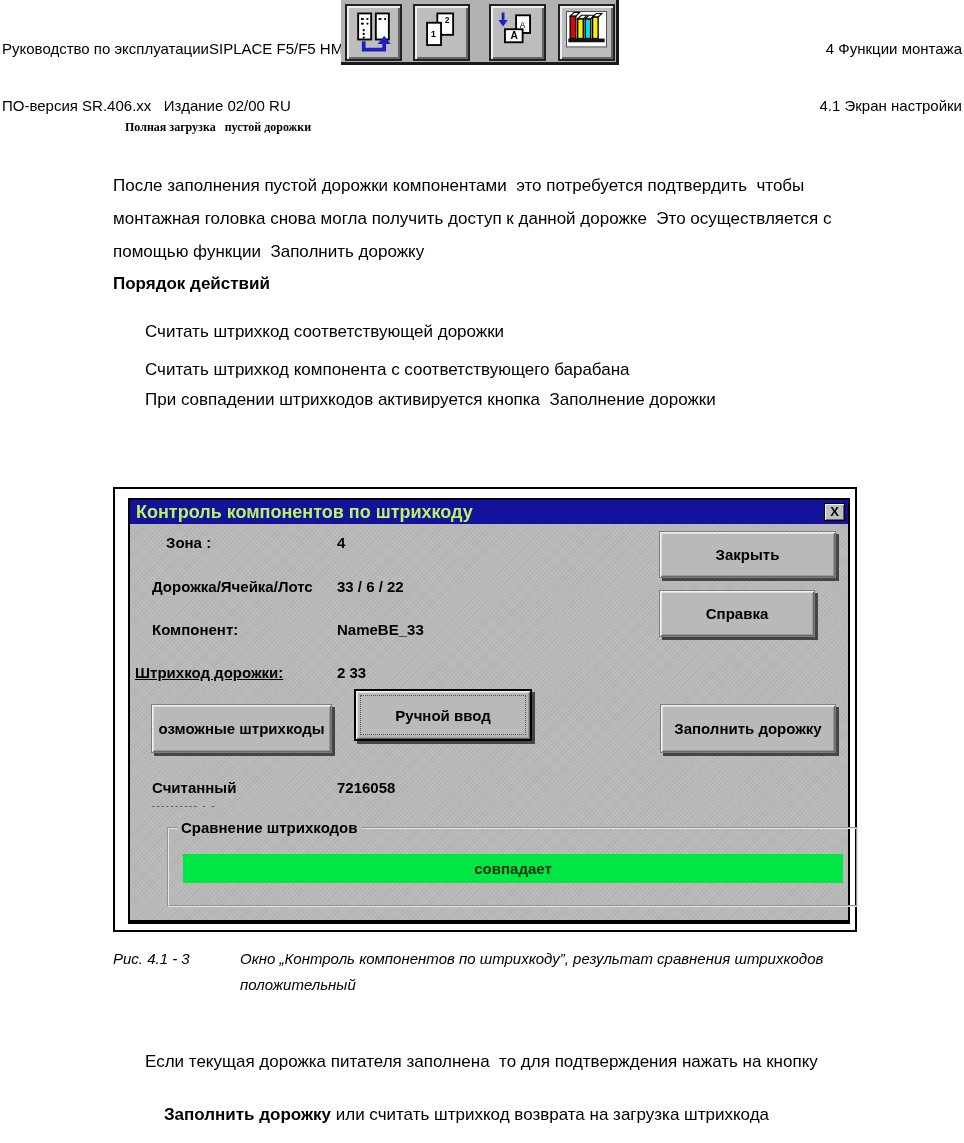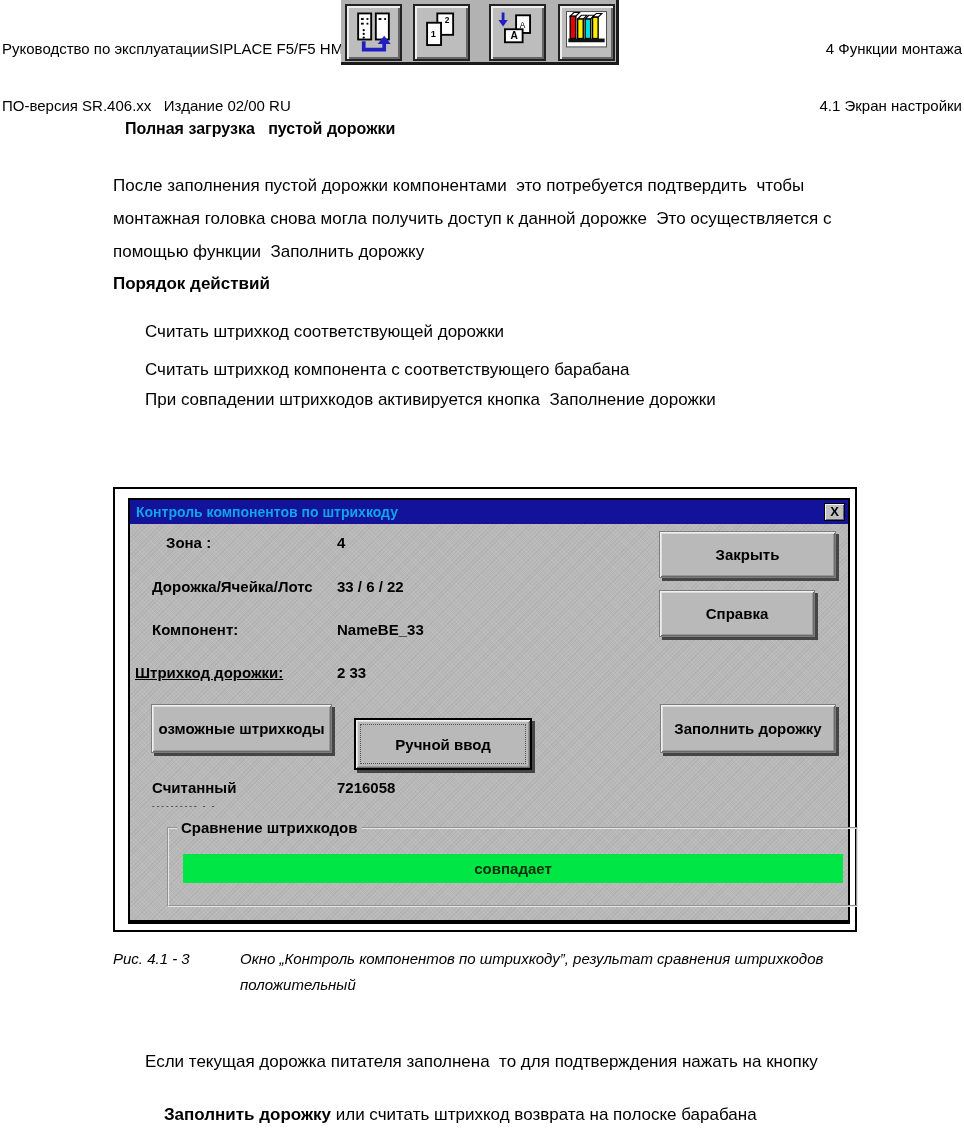--- a/index.html
+++ b/index.html
@@ -19,42 +19,42 @@
     border-right:3px solid #1a1a1a; border-bottom:3px solid #1a1a1a;
   }
   .icon-btn {
     position:absolute; top:4px; width:57px; height:57px; background:#bdbdbd;
     border:2px solid #222;
     box-shadow: inset 2px 2px 0 #eeeeee, inset -2px -2px 0 #666666;
   }
   .icon-btn svg { position:absolute; left:0; top:0; width:100%; height:100%; }
 
   
-  .doc-title { left:125px; top:120px; font-size:16px; font-weight:bold; white-space:pre; }
+  .doc-title { left:125px; top:120px; font-size:12px; font-weight:bold; white-space:pre;font-family:Liberation Serif, serif; }
   .body-line { font-size:17px; white-space:pre; }
   .bold { font-weight:bold; }
 
   
   .figure {
     left:113px; top:487px; width:744px; height:445px;
     border:2px solid #000; background:#fff;
   }
   .dialog {
     position:absolute; left:13px; top:9px; width:722px; height:426px;
     border:2px solid #000; border-bottom:4px solid #000;
     background-color:#b9b9b9;
     background-image:
       repeating-linear-gradient(45deg, rgba(255,255,255,.07) 0 1px, transparent 1px 3px),
       repeating-linear-gradient(-45deg, rgba(0,0,0,.05) 0 1px, transparent 1px 3px);
   }
   .titlebar {
     position:absolute; left:0; top:0; right:0; height:24px; background:#12129b;
     display:flex; align-items:center; padding-left:6px;
   }
-  .titlebar-text { color:#0ea5e9; font-size:14px; font-weight:bold; white-space:pre; }
+  .titlebar-text { color:#bef264; font-size:18px; font-weight:bold; white-space:pre; }
   .close-btn {
     position:absolute; right:3px; top:3px; width:21px; height:18px; background:#c0c0c0;
     border:1px solid #000;
     box-shadow: inset 1px 1px 0 #f0f0f0, inset -1px -1px 0 #606060;
     font-size:13px; font-weight:bold; text-align:center; line-height:16px; color:#000;
   }
   .dlg-label { position:absolute; font-size:15px; font-weight:bold; white-space:pre; }
   .dlg-value { position:absolute; font-size:15px; font-weight:bold; white-space:pre; }
 
   .btn3d {
@@ -191,21 +191,21 @@
       <div class="dlg-label" style="left:22px; top:121px;">Компонент:</div>
       <div class="dlg-value" style="left:207px; top:121px;">NameBE_33</div>
 
       <div class="dlg-label" style="left:5px; top:164px;text-decoration:underline;">Штрихкод дорожки:</div>
       <div class="dlg-value" style="left:207px; top:164px;">2 33</div>
 
       <div class="btn3d" style="left:529px; top:31px; width:177px; height:47px;">Закрыть</div>
       <div class="btn3d" style="left:529px; top:90px; width:156px; height:47px;">Справка</div>
 
       <div class="btn3d" style="left:21px; top:204px; width:181px; height:49px;">озможные штрихкоды</div>
-      <div class="btn3d btn-default" style="left:224px; top:218px; width:178px; height:52px;">
+      <div class="btn3d btn-default" style="left:224px; top:189px; width:178px; height:52px;">
         <span class="focus-rect"></span>
         <span>Ручной ввод</span>
       </div>
       <div class="btn3d" style="left:530px; top:204px; width:176px; height:49px;">Заполнить дорожку</div>
 
       <div class="dlg-label" style="left:22px; top:279px;">Считанный</div>
       <div class="clipped-line" style="left:22px; top:301px; width:120px;">---------- - -</div>
       <div class="dlg-value" style="left:207px; top:279px;">7216058</div>
 
       <div class="groupbox" style="left:17px; top:327px; width:691px; height:80px;">
@@ -215,19 +215,19 @@
 
     </div>
   </div>
 
   <div class="abs caption" style="left:113px; top:950px;">Рис. 4.1 - 3</div>
   <div class="abs caption" style="left:240px; top:950px;">Окно „Контроль компонентов по штрихкоду”, результат сравнения штрихкодов</div>
   <div class="abs caption" style="left:240px; top:976px;">положительный</div>
 
   <div class="abs body-line" style="left:145px; top:1052px;">Если текущая дорожка питателя заполнена  то для подтверждения нажать на кнопку</div>
   <div class="abs body-line" style="left:145px; top:1085px;">
-    <span class="bold">Заполнить дорожку</span><span> или считать штрихкод возврата на полоске барабана</span>
+    <span class="bold">Заполнить дорожку</span><span> или считать штрихкод возврата на загрузка штрихкода</span>
   </div>
   <div class="abs body-line" style="left:145px; top:1120px;">
     <span>Закрыть окно нажатием кнопки </span><span class="bold">Закрыть</span>
   </div>
 
 </div>
 
 </body></html>

